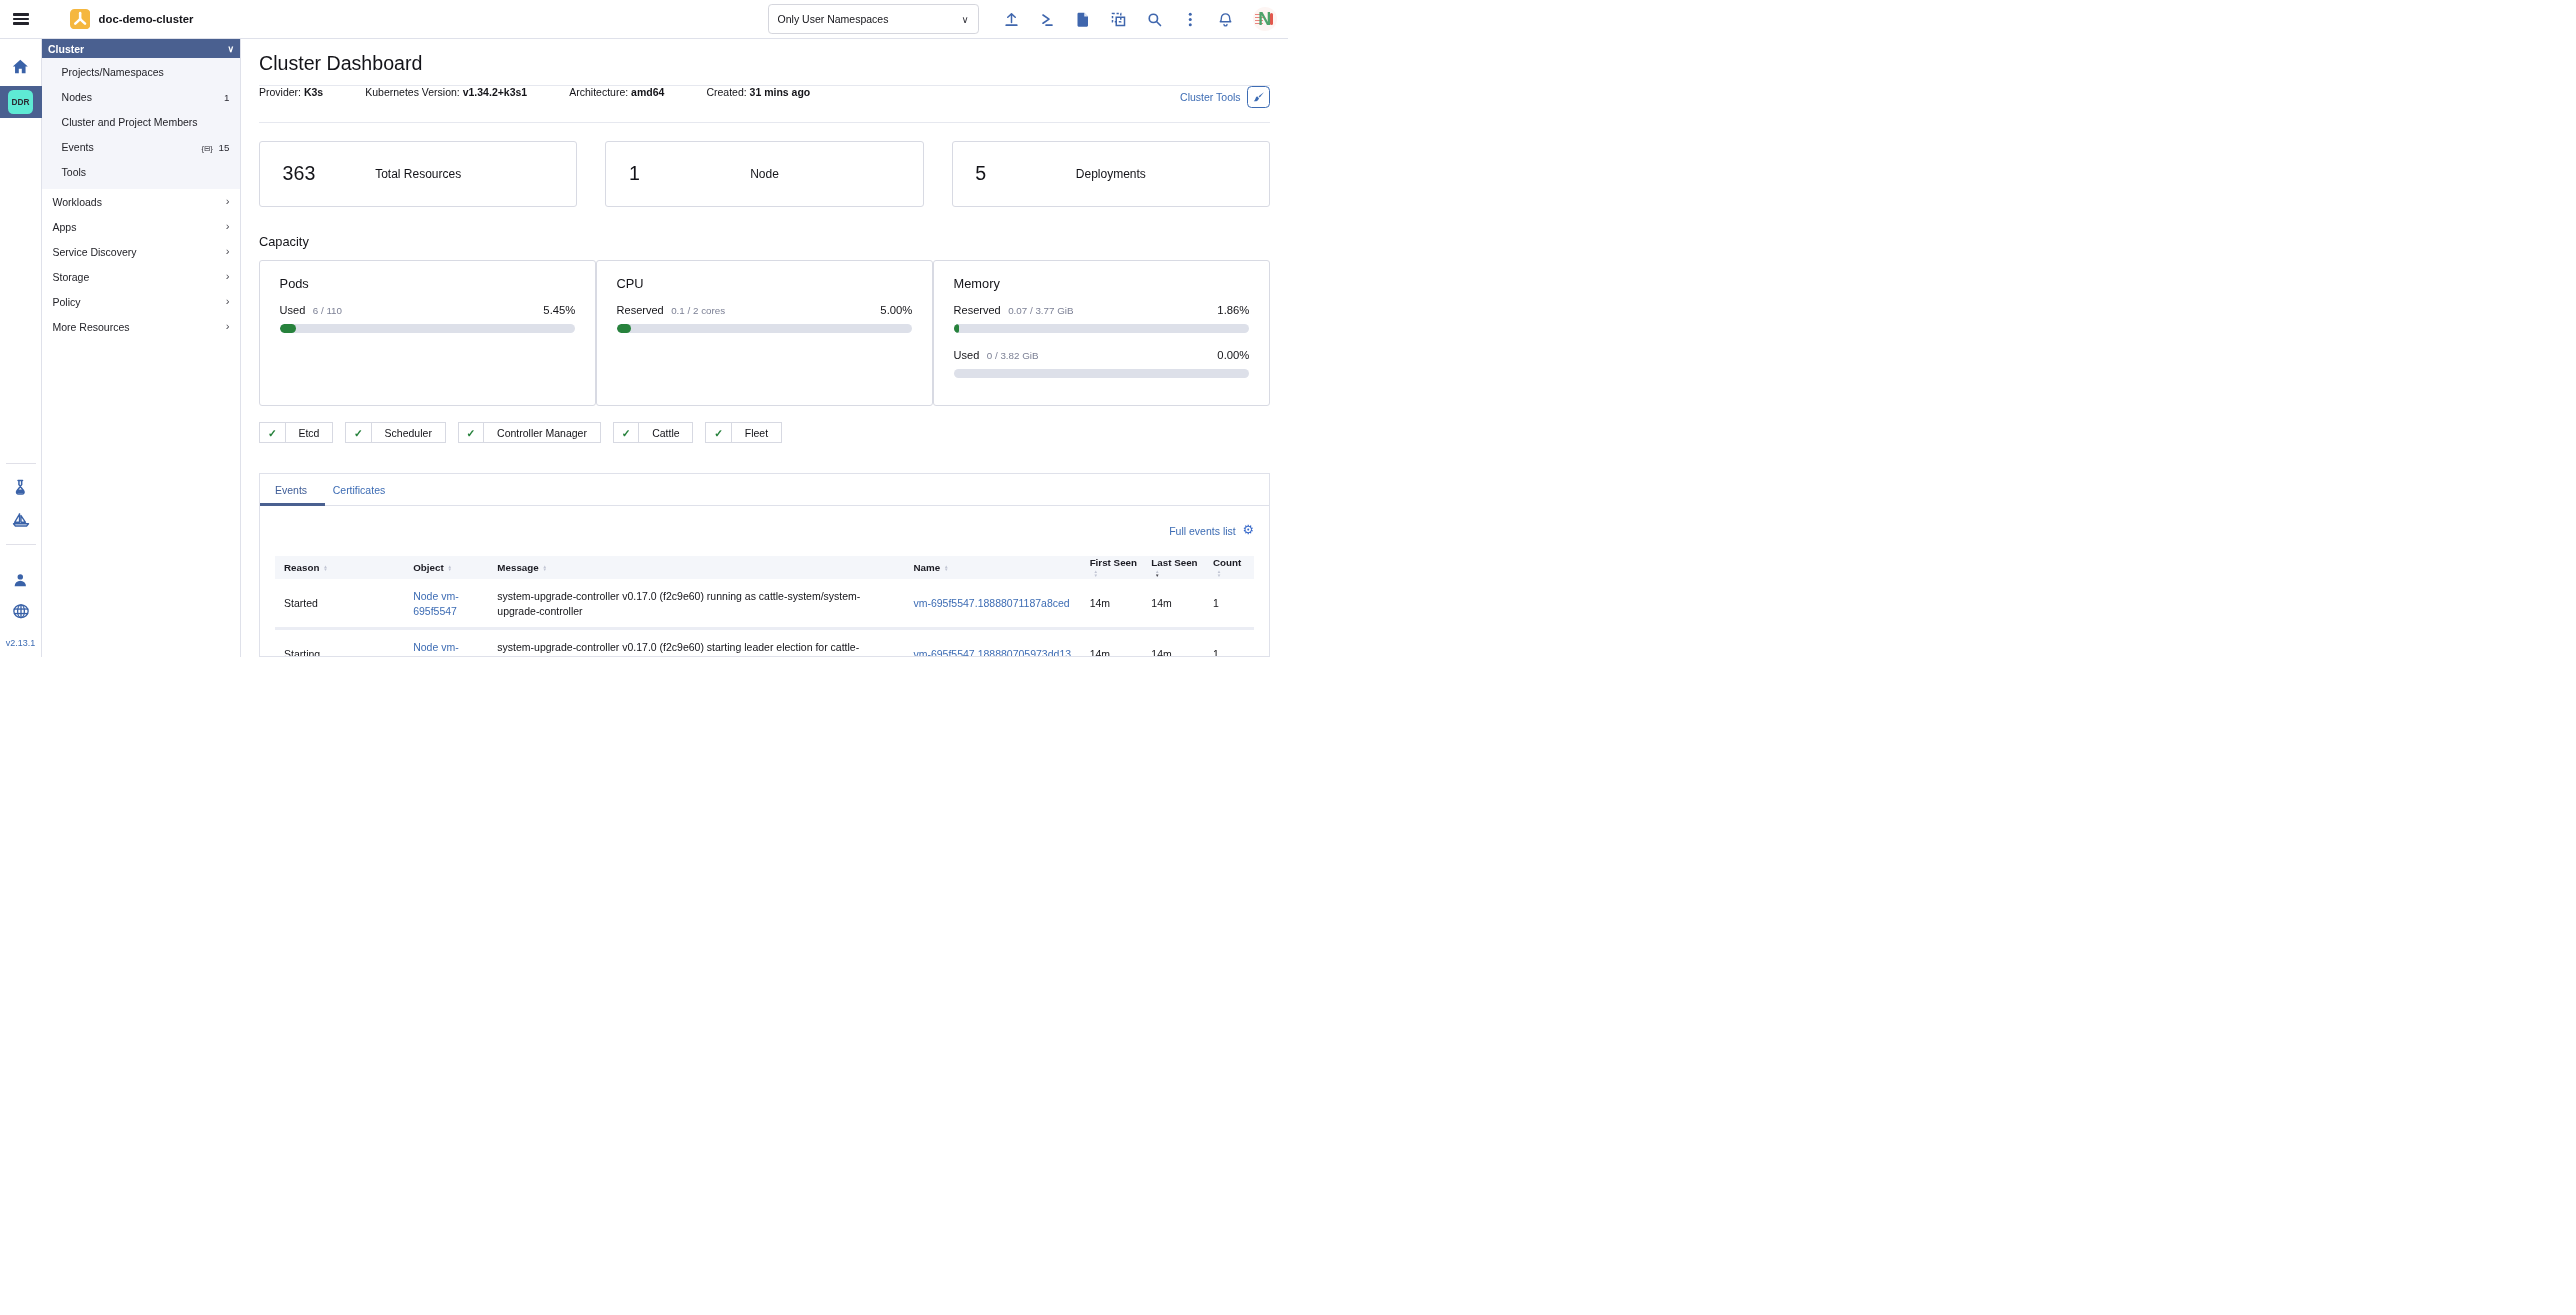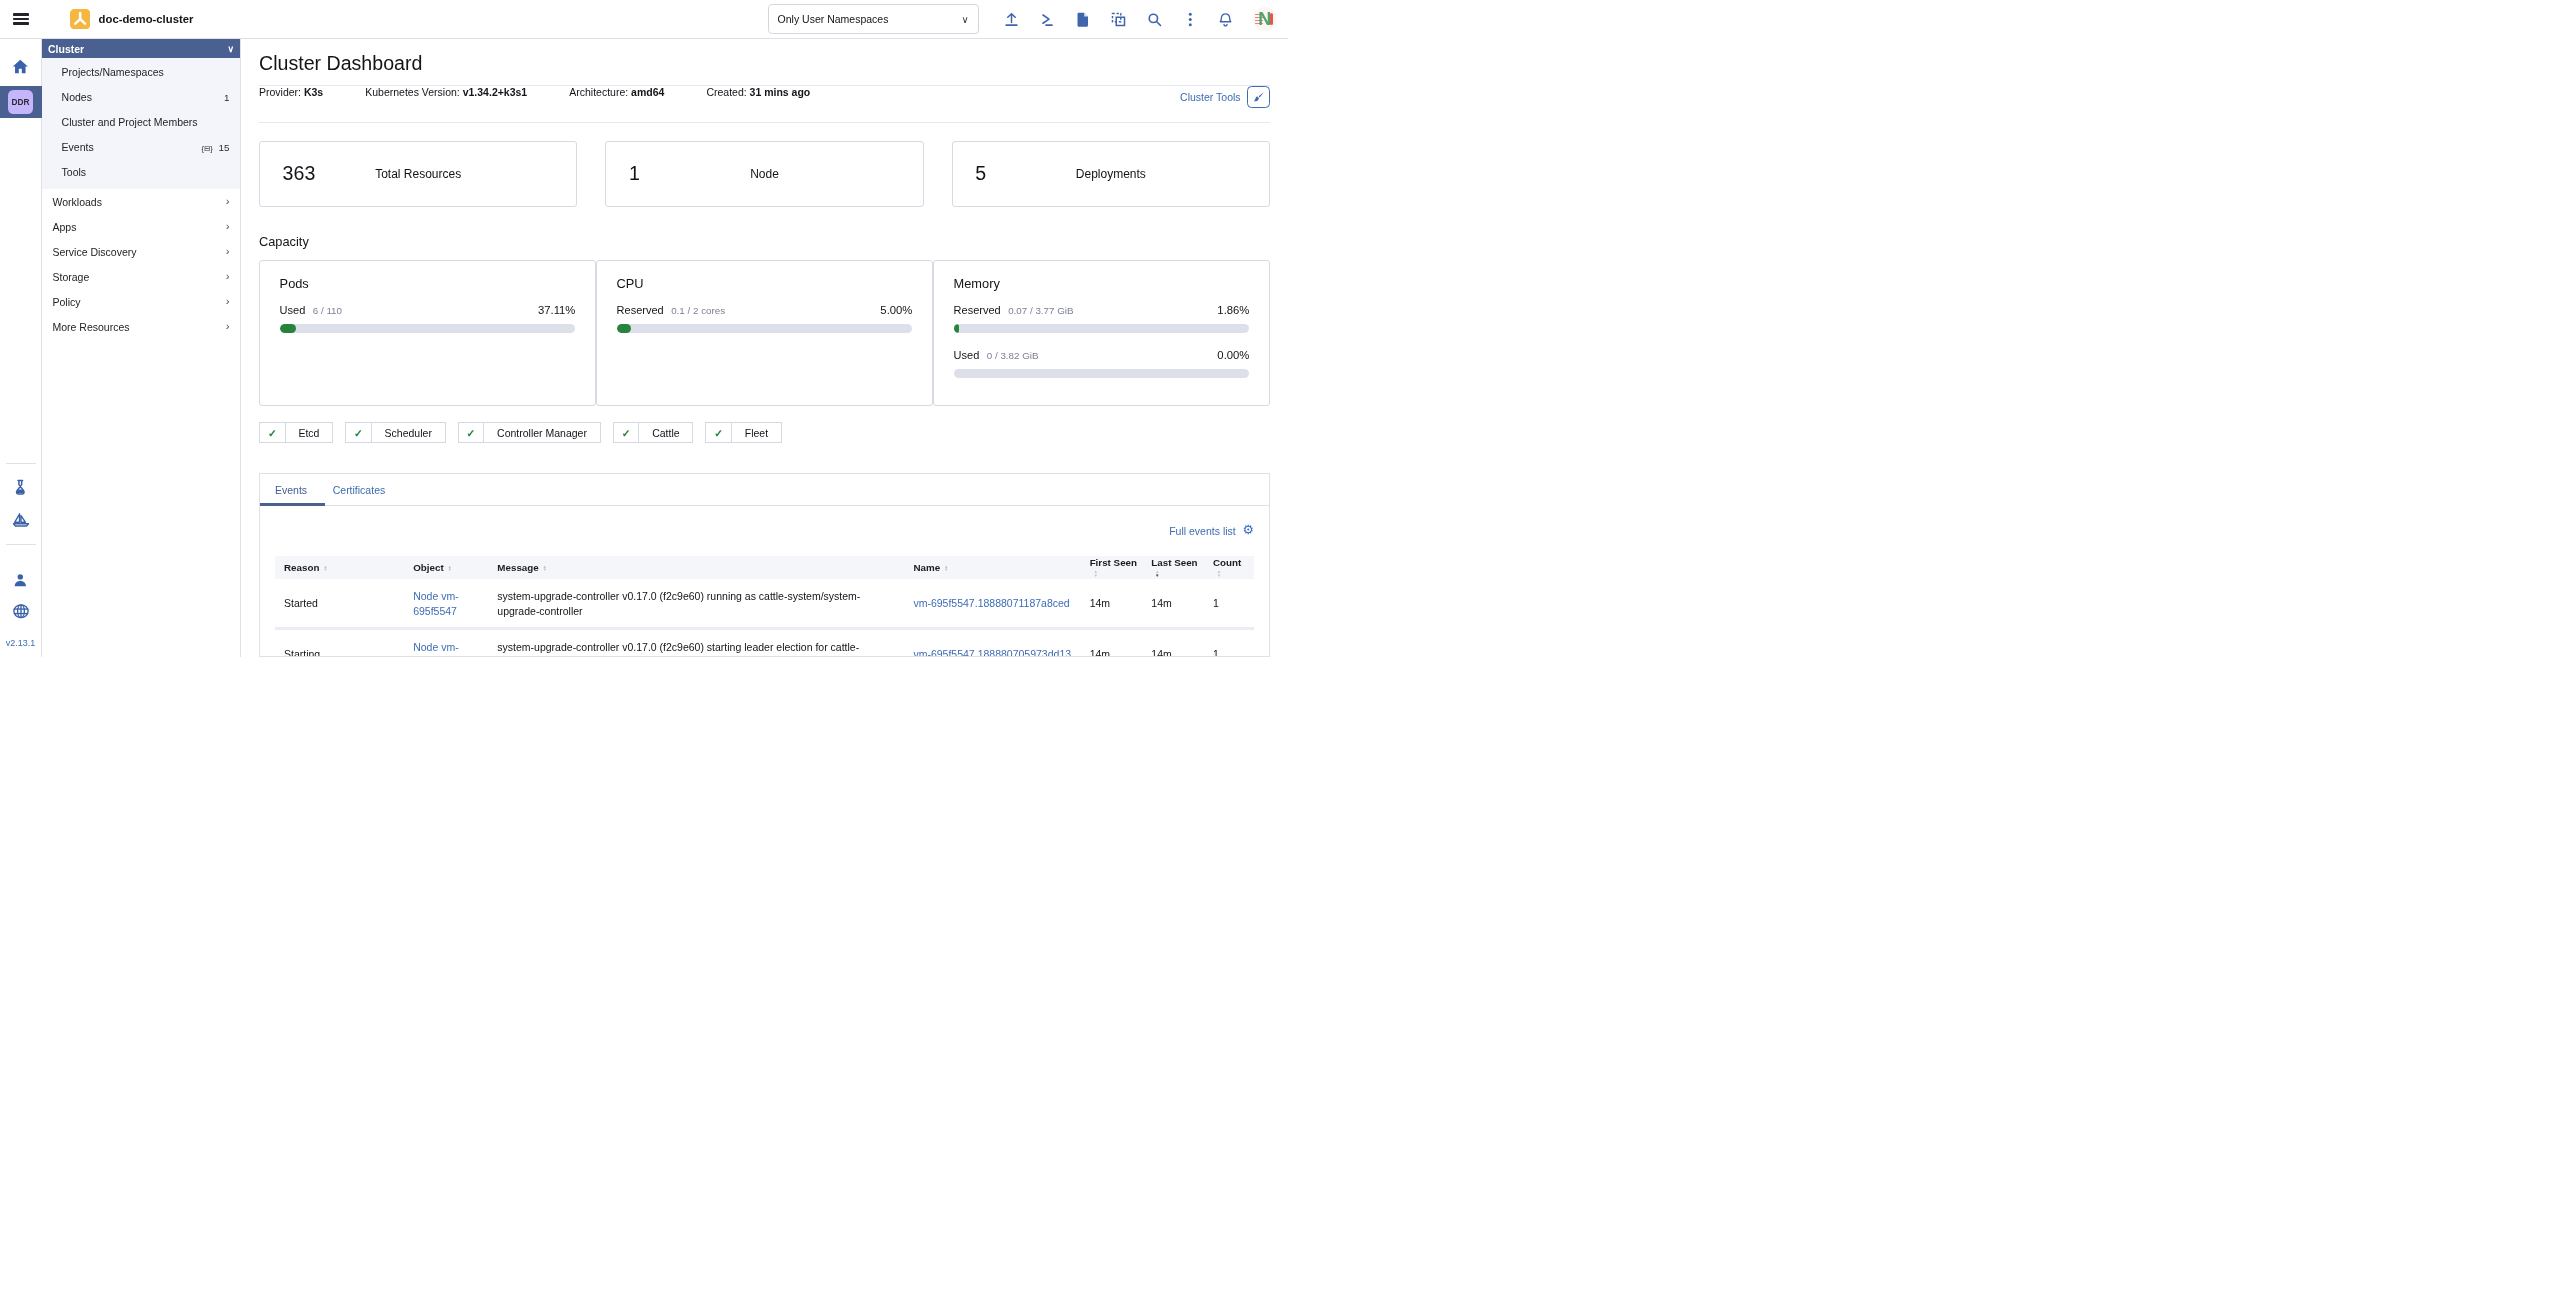--- a/index.html
+++ b/index.html
@@ -32,21 +32,21 @@
   .avatar .r1{width:3px;height:12px;border-radius:1.5px;right:3.8px;top:6px}
   .avatar .r2{width:7.5px;height:1.5px;left:2.3px;top:6.8px;box-shadow:0 3px 0 #e2574c,0 6px 0 #e2574c,0 9px 0 #e2574c;opacity:.7}
 
   
   .shell{display:flex;height:618px}
 
   
   .rail{width:42px;border-right:0.8px solid var(--border);display:flex;flex-direction:column;align-items:center;flex-shrink:0}
   .rail .home{margin-top:19.6px;color:#3a62a8;cursor:pointer}
   .clusterstrip{margin-top:12.8px;width:42px;height:32px;background:var(--slate);display:flex;align-items:center;justify-content:center}
-  .ddr{width:25.6px;height:24px;background:#c4b5fd;border-radius:5.3px;display:flex;align-items:center;justify-content:center;
+  .ddr{width:25.6px;height:24px;background:#5eead4;border-radius:5.3px;display:flex;align-items:center;justify-content:center;
     font-size:8.3px;font-weight:700;color:#2b2b33;cursor:pointer}
   .railbottom{margin-top:auto;display:flex;flex-direction:column;align-items:center;padding-bottom:9px}
   .rhr{width:30px;height:0.8px;background:#e0e0e8}
   .rico{color:#3a62a8;cursor:pointer;margin-top:15px}
   .railver{margin-top:18px;font-size:9px;color:var(--link);cursor:pointer}
 
   
   .sidebar{width:199px;border-right:0.8px solid var(--border);flex-shrink:0;font-size:10.5px}
   .navheader{height:19px;background:var(--slate);color:#fff;display:flex;align-items:center;
     padding:0 6px;font-weight:700;cursor:pointer}
@@ -331,21 +331,21 @@
       </div>
     </div>
 
     <div class="caph">Capacity</div>
     <div class="caprow">
       <div class="ccard">
         <h3>Pods</h3>
         <div class="grow">
           <span class="glab">Used</span>
           <span class="gdet">6 / 110</span>
-          <span class="gpct">37.11%</span>
+          <span class="gpct">5.45%</span>
         </div>
         <div class="bar">
             <div class="fill" style="width: 5.45%;"></div>
           </div>
       </div>
       <div class="ccard">
         <h3>CPU</h3>
         <div class="grow">
           <span class="glab">Reserved</span>
           <span class="gdet">0.1 / 2 cores</span>

